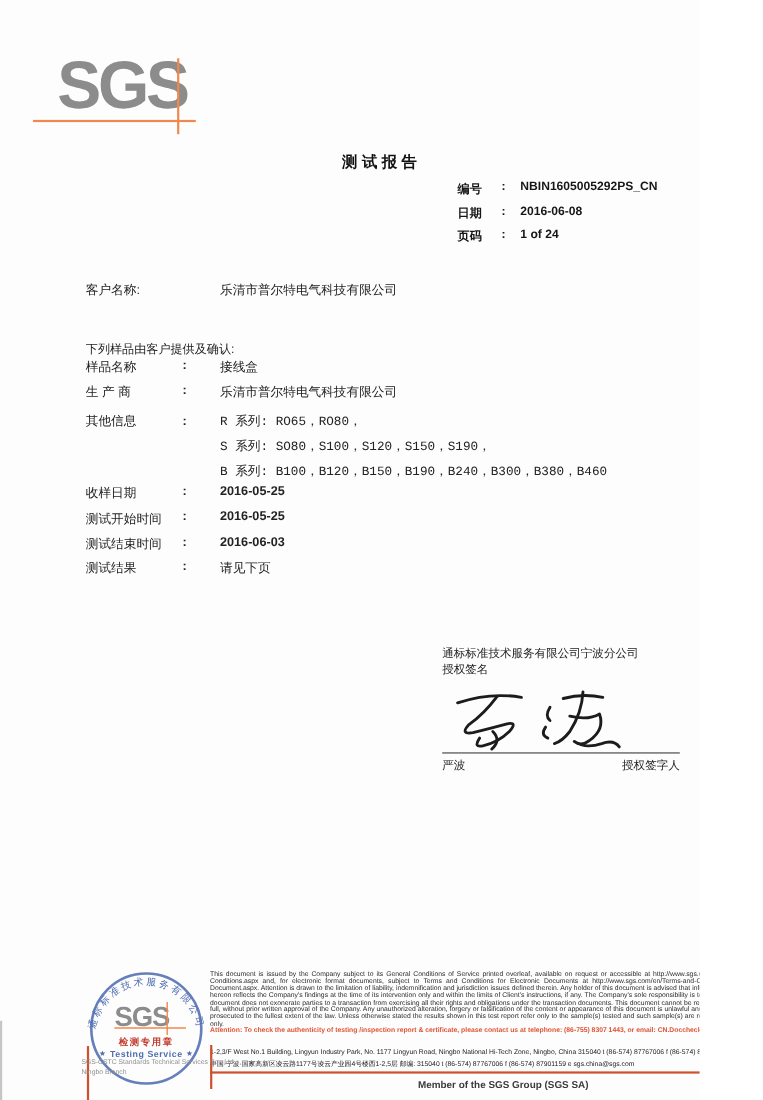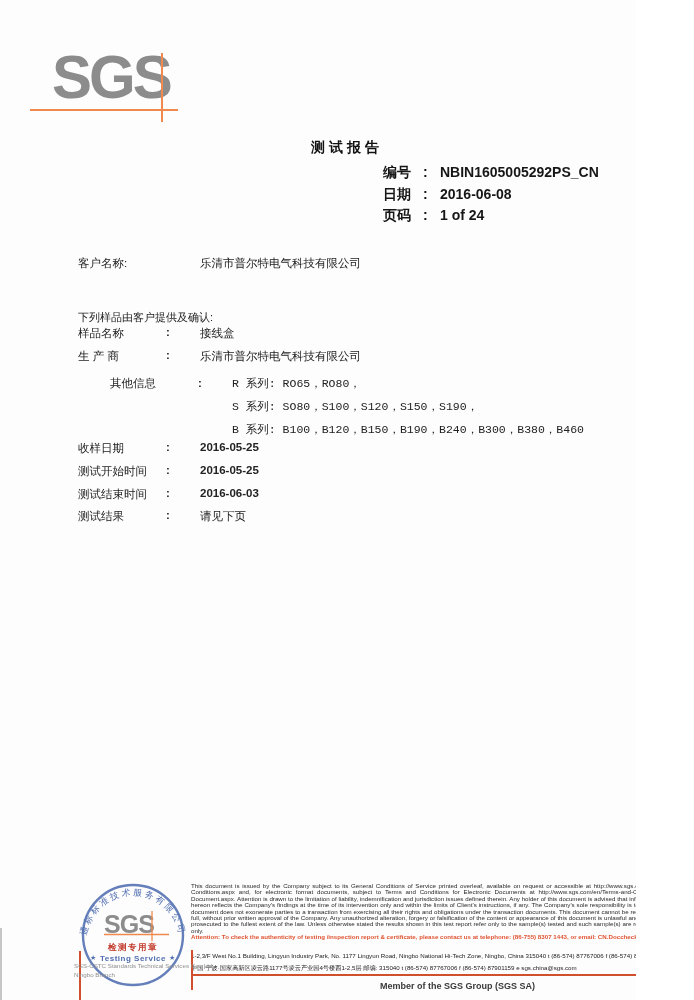--- a/index.html
+++ b/index.html
@@ -11,38 +11,38 @@
 
   
   .logo-text{left:52px;top:48px;font-size:60px;line-height:1;font-weight:bold;
     color:#8c8c8c;letter-spacing:-3px;transform:scaleY(1.02);}
   .logo-h{left:30px;top:109px;width:148px;height:2px;background:#f0894e;}
   .logo-v{left:161px;top:53px;width:2px;height:69px;background:#f0894e;}
 
   .title{left:0;top:139px;width:694px;text-align:center;font-size:14px;
     font-weight:bold;letter-spacing:4px;color:#111;}
 
-  .ri-row{left:383px;display:flex;font-size:14px;font-weight:bold;color:#161616;}
+  .ri-row{left:416px;display:flex;font-size:11px;font-weight:bold;color:#161616;}
   .ri-label{width:40px;}
   .ri-colon{width:17px;text-align:left;}
 
   
   .c-row{left:78px;display:flex;font-size:11.5px;color:#222;}
   .c-label{width:122px;}
 
   .intro{left:78px;top:310px;font-size:11px;color:#222;}
 
   
   .s-row{left:78px;display:flex;font-size:11.5px;color:#222;}
   .s-label{width:88px;}
   .s-colon{width:34px;font-weight:bold;}
   .s-value{white-space:nowrap;}
   .s-lines div{line-height:23px;margin:0;font-family:Liberation Mono, monospace;}
   .bold-val .s-value{font-weight:bold;}
-  .s-row.multi{align-items:flex-start;margin-left:32px;}
+  .s-row.multi{align-items:flex-start;}
   .s-row.multi .s-label,.s-row.multi .s-colon{line-height:23px;}
 
   
   .sig-block{left:402px;top:587px;width:216px;font-size:10.5px;color:#222;}
   .sig-company{line-height:15px;}
   .sig-label{line-height:15px;}
   .sig-svg{display:block;margin:4px 0 0 6px;}
   .sig-line{border-top:1.5px solid #3c3c3c;margin-top:1px;}
   .sig-names{display:flex;justify-content:space-between;margin-top:4px;}
 
@@ -131,20 +131,41 @@
     <span class="s-label">测试结束时间</span>
     <span class="s-colon">:</span>
     <span class="s-value">2016-06-03</span>
   </div>
   <div class="abs s-row" style="top:509px">
     <span class="s-label">测试结果</span>
     <span class="s-colon">:</span>
     <span class="s-value">请见下页</span>
   </div>
 
+  <div class="abs sig-block">
+    <div class="sig-company">通标标准技术服务有限公司宁波分公司</div>
+    <div class="sig-label">授权签名</div>
+    <svg class="sig-svg" width="170" height="62" viewBox="0 0 170 62">
+      <g fill="none" stroke="#1c1c1c" stroke-width="2.6" stroke-linecap="round" stroke-linejoin="round">
+        <path d="M8,18 Q38,8 66,13"></path>
+        <path d="M44,12 Q32,28 18,38 Q10,47 22,45 Q42,40 53,37 Q63,35 55,44 Q45,54 31,57 Q22,59 28,50"></path>
+        <path d="M40,44 Q48,52 39,60"></path>
+        <path d="M92,22 q-5,8 0,12"></path>
+        <path d="M88,40 q-5,7 2,10"></path>
+        <path d="M104,14 Q122,9 140,13"></path>
+        <path d="M122,8 Q121,27 110,44 Q103,53 96,55"></path>
+        <path d="M110,30 Q127,34 137,28 Q142,42 128,52 Q120,58 114,53 Q124,60 139,55 Q150,51 155,58"></path>
+      </g>
+    </svg>
+    <div class="sig-line"></div>
+    <div class="sig-names">
+      <span>严波</span>
+      <span>授权签字人</span>
+    </div>
+  </div>
 
   <svg class="abs stamp-svg" width="118" height="118" viewBox="0 0 118 118">
     <defs>
       <path id="ringArc" d="M 13,76 A 47,47 0 1 1 105,76"></path>
     </defs>
     <circle cx="59" cy="59" r="50" fill="none" stroke="#4f6db0" stroke-width="2.4" opacity="0.88"></circle>
     <text font-family="Liberation Sans, sans-serif" font-size="8.8" fill="#4f6db0" letter-spacing="2.4">
       <textPath href="#ringArc" startOffset="50%" text-anchor="middle">通标标准技术服务有限公司</textPath>
     </text>
     <text x="16" y="84" font-size="7" fill="#4f6db0">★</text>

